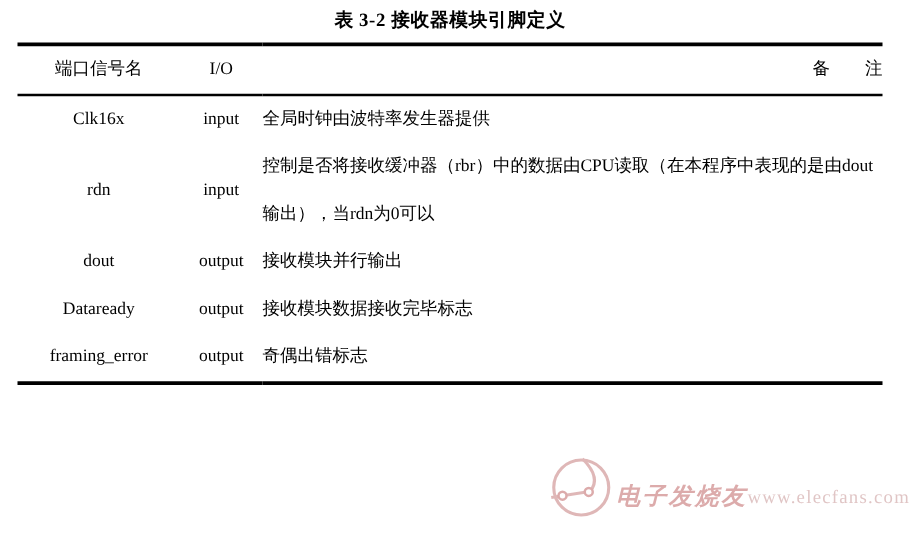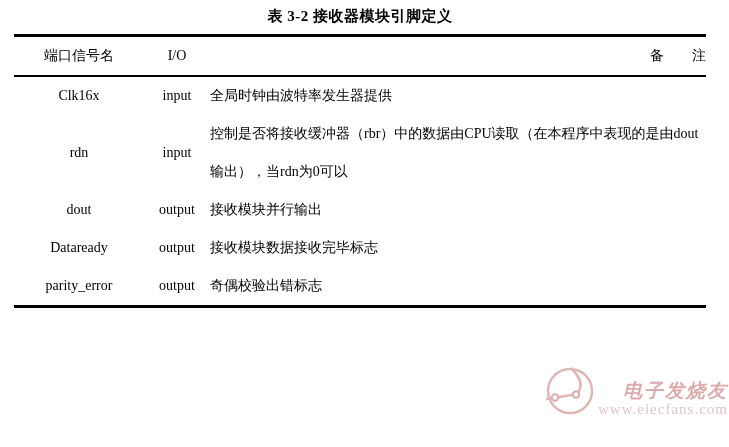--- a/index.html
+++ b/index.html
@@ -58,21 +58,21 @@
   .watermark {
     position: absolute;
     right: 1px;
     bottom: 8px;
     display: flex;
     align-items: center;
     z-index: 3;
     opacity: 0.9;
   }
   .wm-logo { flex: 0 0 auto; margin-right: 2px; }
-  .wm-text { display: flex; flex-direction: column; align-items: flex-end; margin-top: 12px; }
+  .wm-text { display: flex; flex-direction: row; align-items: center; margin-top: 12px; }
   .wm-brand {
     font-size: 19px;
     font-weight: bold;
     font-style: italic;
     letter-spacing: 2px;
     color: #d9a2a2;
     line-height: 22px;
     white-space: nowrap;
   }
   .wm-url {
@@ -113,23 +113,23 @@
         <td class="c1">dout</td>
         <td class="c2">output</td>
         <td class="c3">接收模块并行输出</td>
       </tr>
       <tr>
         <td class="c1">Dataready</td>
         <td class="c2">output</td>
         <td class="c3">接收模块数据接收完毕标志</td>
       </tr>
       <tr>
-        <td class="c1">parity_error</td>
+        <td class="c1">framing_error</td>
         <td class="c2">output</td>
-        <td class="c3">奇偶校验出错标志</td>
+        <td class="c3">奇偶出错标志</td>
       </tr>
     </tbody>
   </table>
 
   <div class="watermark">
     <span class="wm-logo">
       <svg width="52" height="54" viewBox="0 0 52 54" xmlns="http://www.w3.org/2000/svg">
         <circle cx="26" cy="28" r="22" fill="none" stroke="#dcb0b0" stroke-width="2.5"></circle>
         <path d="M33 31 C 41 22, 34 12, 27 5" fill="none" stroke="#dcb0b0" stroke-width="2.5"></path>
         <line x1="2" y1="36" x2="34" y2="31" stroke="#dcb0b0" stroke-width="2.5"></line>

